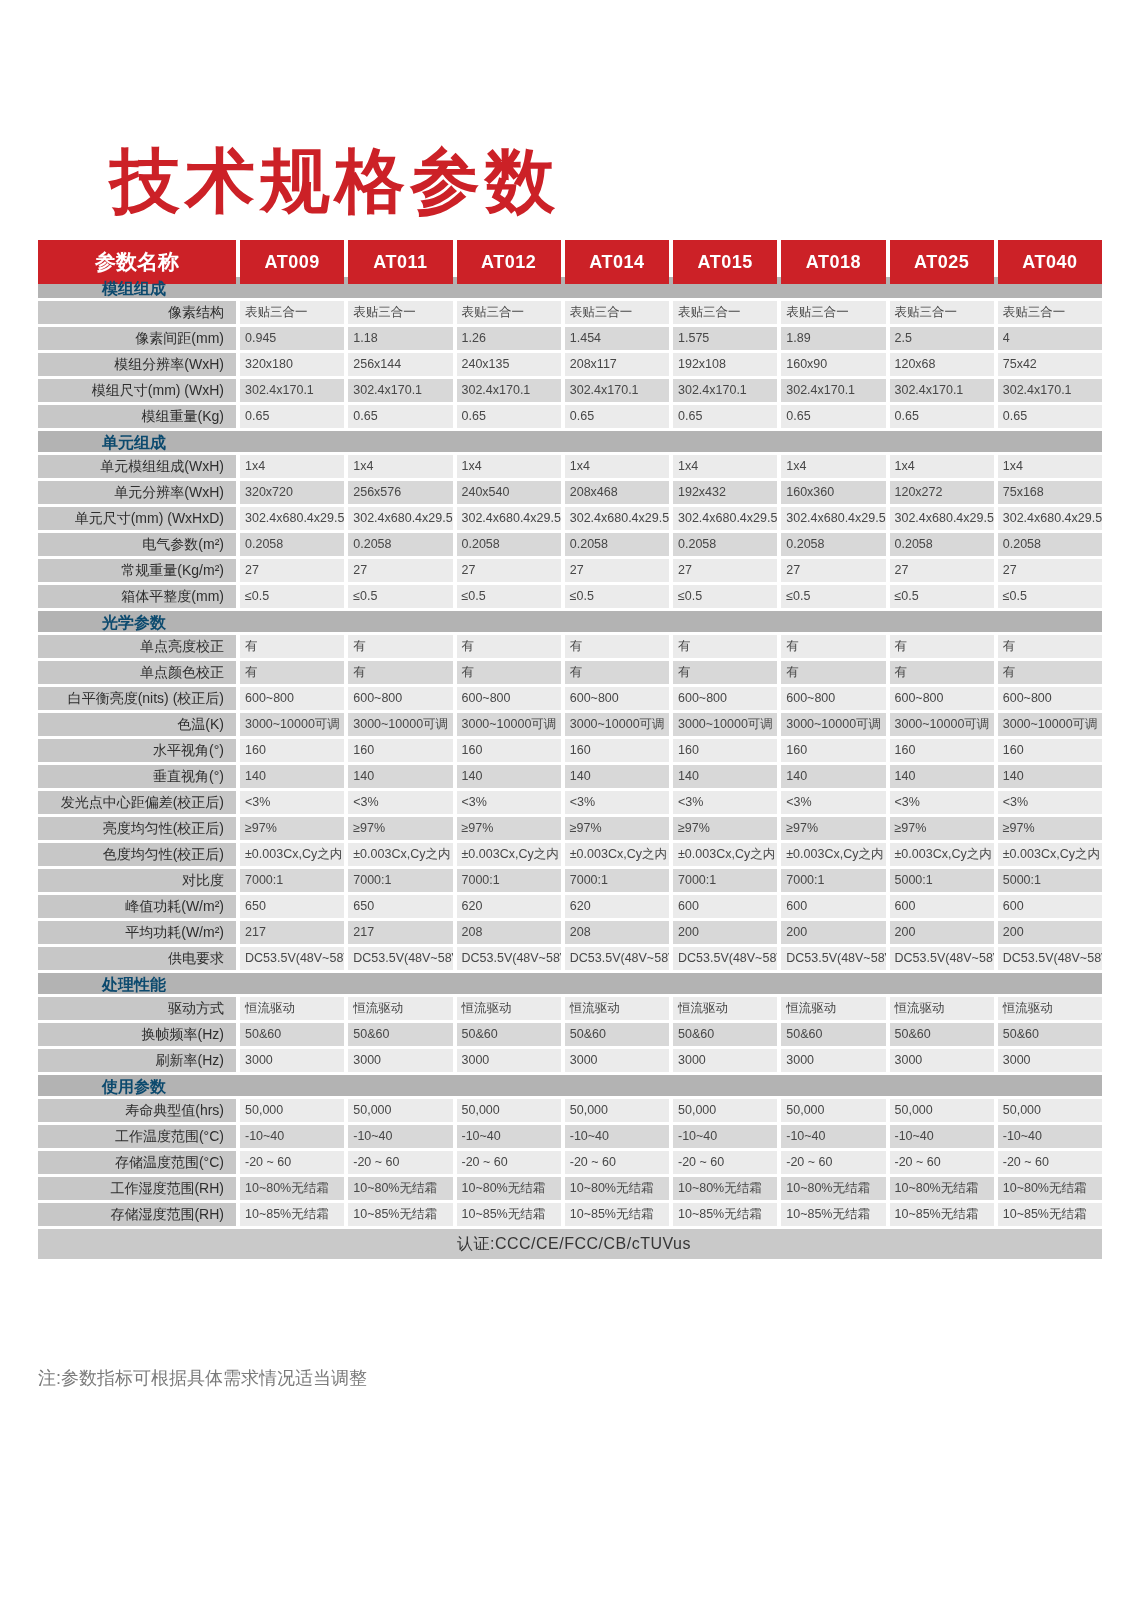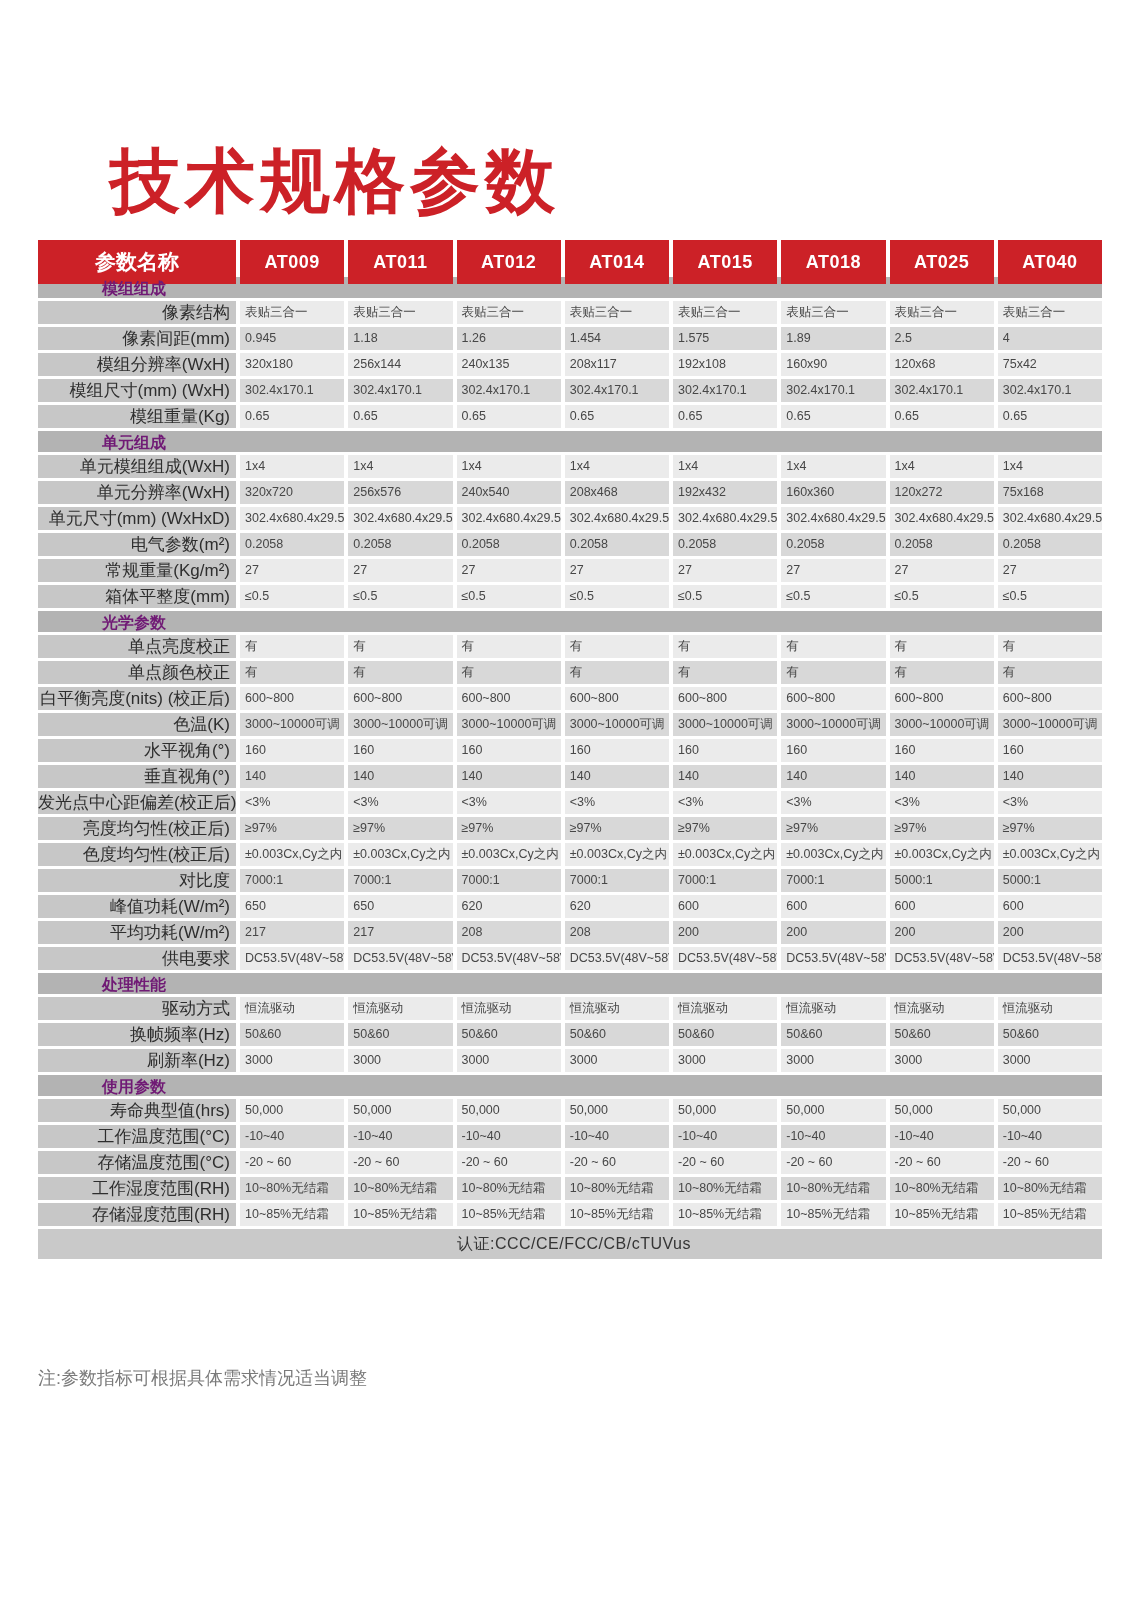--- a/index.html
+++ b/index.html
@@ -25,29 +25,29 @@
   .hdr-row{height:32px;margin-bottom:5px;}
   .hdr-cell{
     background:var(--red);color:#ffffff;font-weight:bold;
     display:flex;align-items:center;justify-content:center;
     height:44px;
   }
   .hdr-cell.first{font-size:21px;}
   .hdr-cell.col{font-size:18px;letter-spacing:0.5px;}
   .section-bar{
     height:21px;background:var(--sectionGray);
-    font-size:16px;font-weight:bold;color:#701a75;
+    font-size:16px;font-weight:bold;color:#0c4a6e;
     line-height:23px;padding-left:64px;box-sizing:border-box;
     margin-bottom:3px;
   }
   .data-row{height:23px;}
   .label-cell{
     background:var(--labelGray);
-    font-size:17px;color:#2e2e2e;
-    text-align:right;padding-right:6px;
+    font-size:14px;color:#2e2e2e;
+    text-align:right;padding-right:12px;
     line-height:23px;white-space:nowrap;overflow:hidden;
     box-sizing:border-box;
   }
   .value-cell{
     font-size:12.5px;color:#474747;
     line-height:23px;padding-left:5px;
     white-space:nowrap;overflow:hidden;
     box-sizing:border-box;
   }
   .row-light .value-cell{background:var(--rowLight);}

